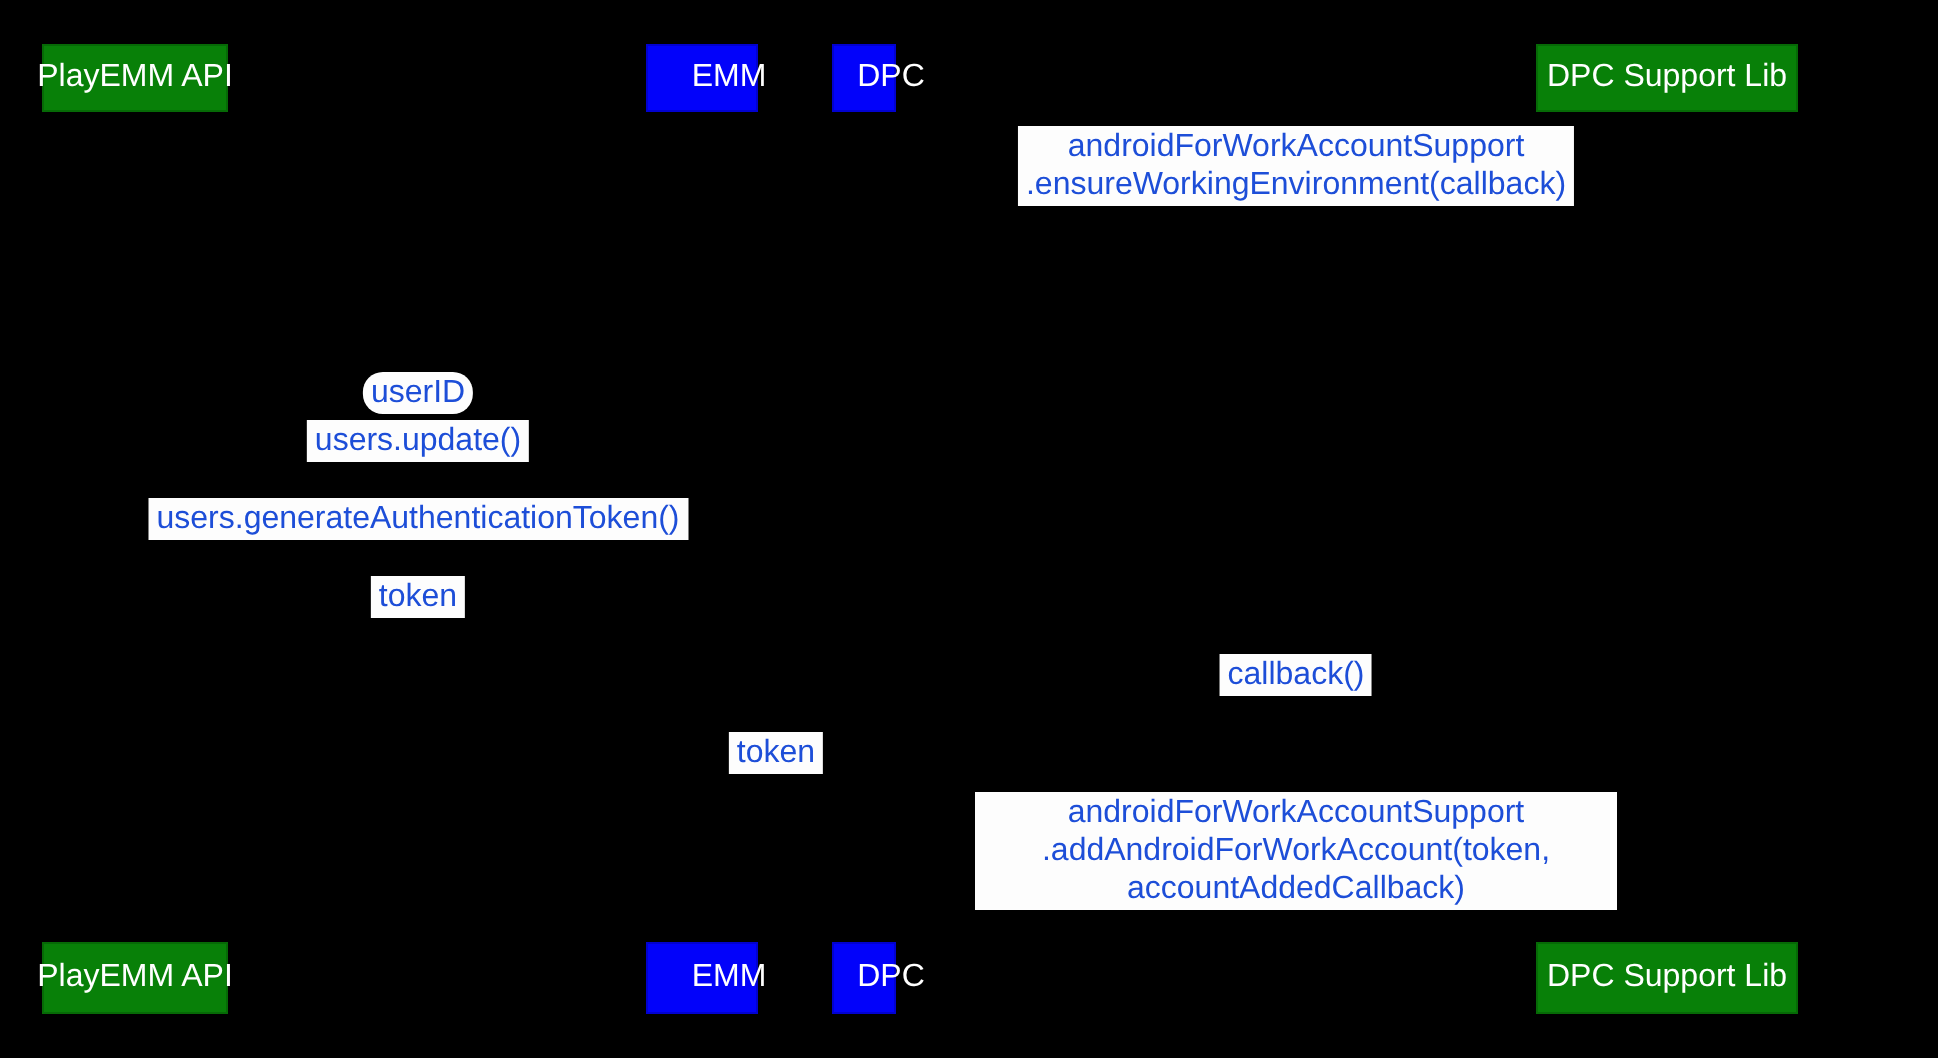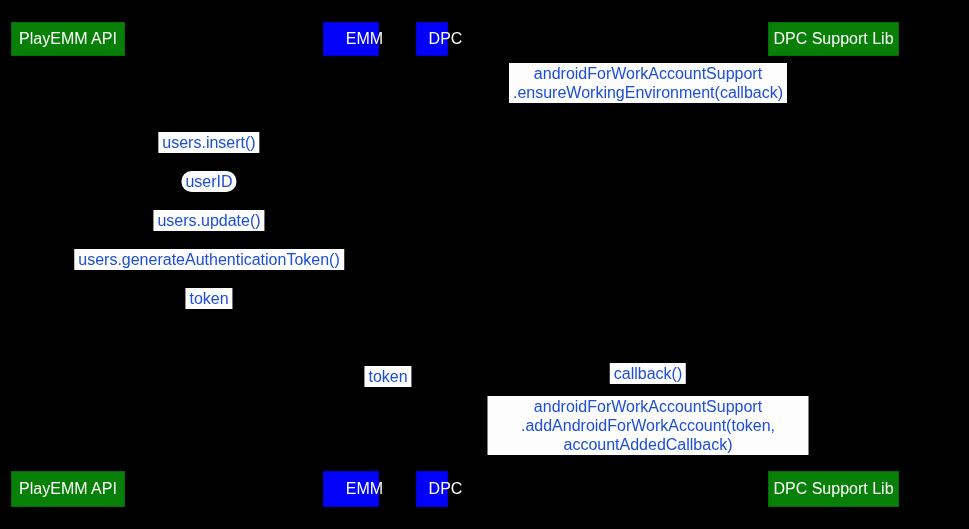--- a/index.html
+++ b/index.html
@@ -27,61 +27,60 @@
     color: #ffffff;
     font-size: 16px;
     line-height: 1;
     box-sizing: border-box;
     white-space: nowrap;
   }
   .actor.green { background: #088008; border: 1px solid #066a06; }
   .actor.blue  { background: #0202fa; border: 1px solid #0101d0; padding-left: 27px; }
   .row-top    { top: 22px; }
   .row-bottom { top: 471px; }
-  .pos-playemm { left: 11px;  width: 114px; }
+  .pos-playemm { left: 21px;  width: 93px; }
   .pos-emm     { left: 323px; width: 56px;  }
   .pos-dpc     { left: 416px; width: 32px;  }
   .pos-dpclib  { left: 768px; width: 131px; }
   .row-bottom.pos-playemm, .row-bottom.pos-emm,
   .row-bottom.pos-dpc, .row-bottom.pos-dpclib { height: 36px; }
   
   .msg {
     position: absolute;
     transform: translateX(-50%);
     background: #fdfdfd;
     color: #1d4ed8;
     font-size: 16px;
     line-height: 19px;
     padding: 1px 4px;
     text-align: center;
     white-space: pre-line;
   }
   .m0 { left: 648px; top: 63px;  }
   .m1 { left: 209px; top: 132px; }
-  .m2 { left: 209px; top: 171px; border-radius: 10px; }
+  .m2 { left: 209px; top: 186px; border-radius: 10px; }
   .m3 { left: 209px; top: 210px; }
   .m4 { left: 209px; top: 249px; }
   .m5 { left: 209px; top: 288px; }
-  .m6 { left: 648px; top: 327px; margin-top: 36px; }
+  .m6 { left: 648px; top: 327px; }
   .m7 { left: 388px; top: 366px; }
   .m8 { left: 648px; top: 396px; }
 </style>
 </head>
 <body>
 
 <div class="canvas">
 
   <div class="actor green row-top pos-playemm">PlayEMM API</div>
   <div class="actor blue row-top pos-emm">EMM</div>
   <div class="actor blue row-top pos-dpc">DPC</div>
   <div class="actor green row-top pos-dpclib">DPC Support Lib</div>
 
   <div class="msg m0">androidForWorkAccountSupport
 .ensureWorkingEnvironment(callback)</div>
-  <div class="msg m1">users.insert()</div>
   <div class="msg m2">userID</div>
   <div class="msg m4">users.generateAuthenticationToken()</div>
   <div class="msg m3">users.update()</div>
   <div class="msg m5">token</div>
   <div class="msg m6">callback()</div>
   <div class="msg m7">token</div>
   <div class="msg m8">androidForWorkAccountSupport
 .addAndroidForWorkAccount(token, accountAddedCallback)</div>
 
   <div class="actor green row-bottom pos-playemm">PlayEMM API</div>

